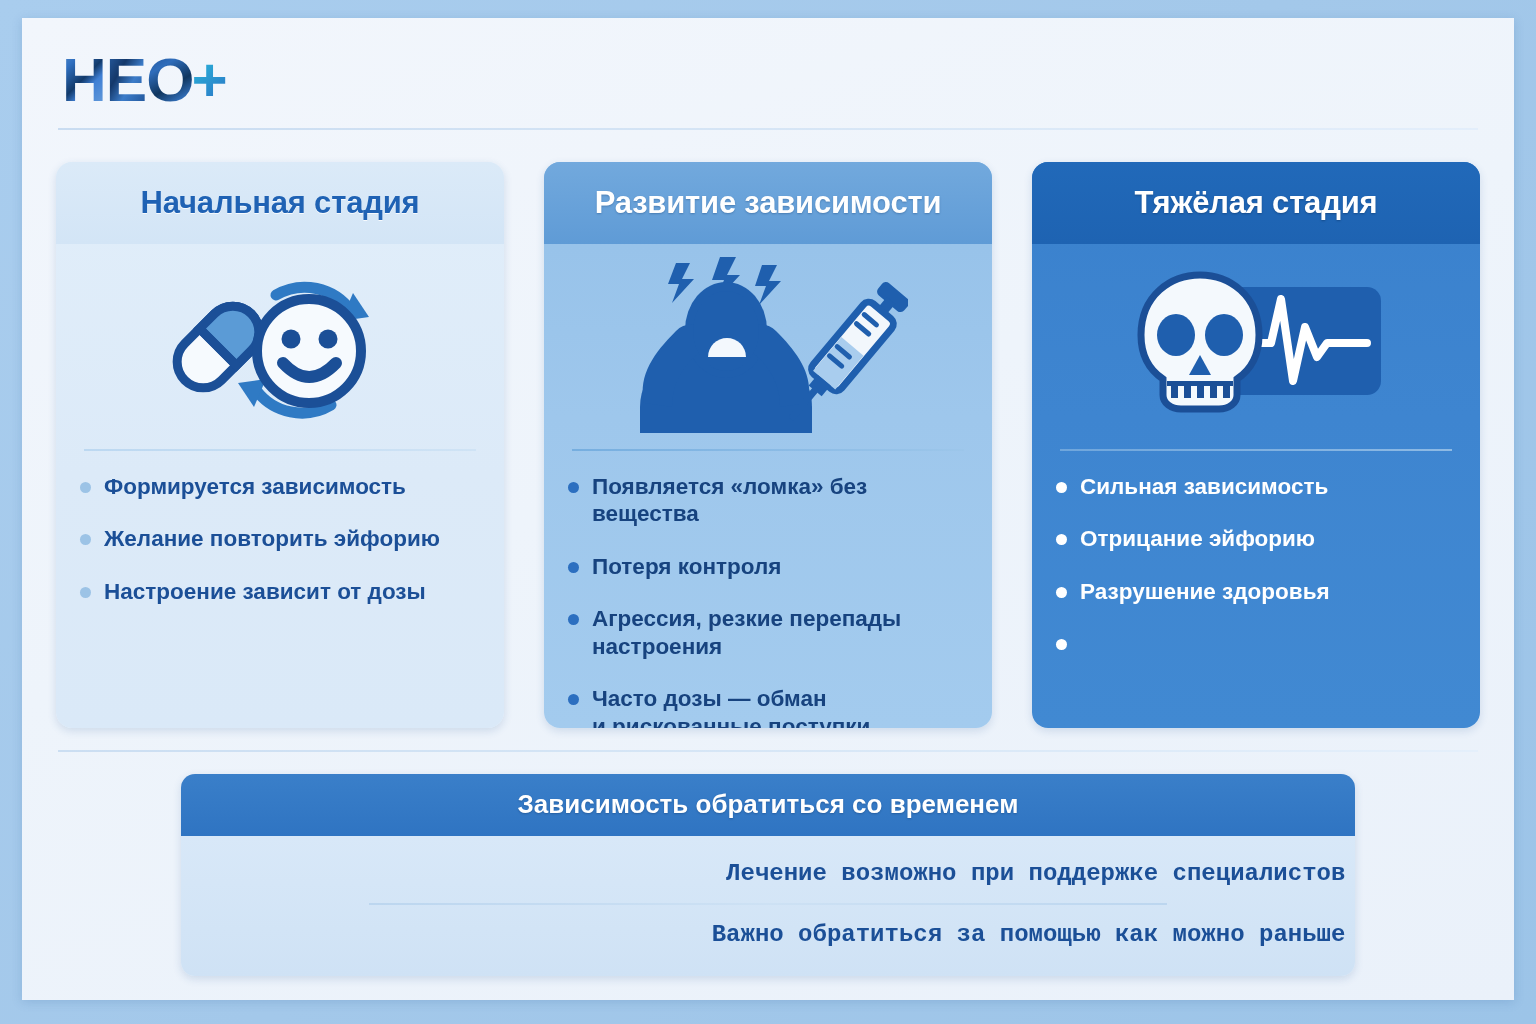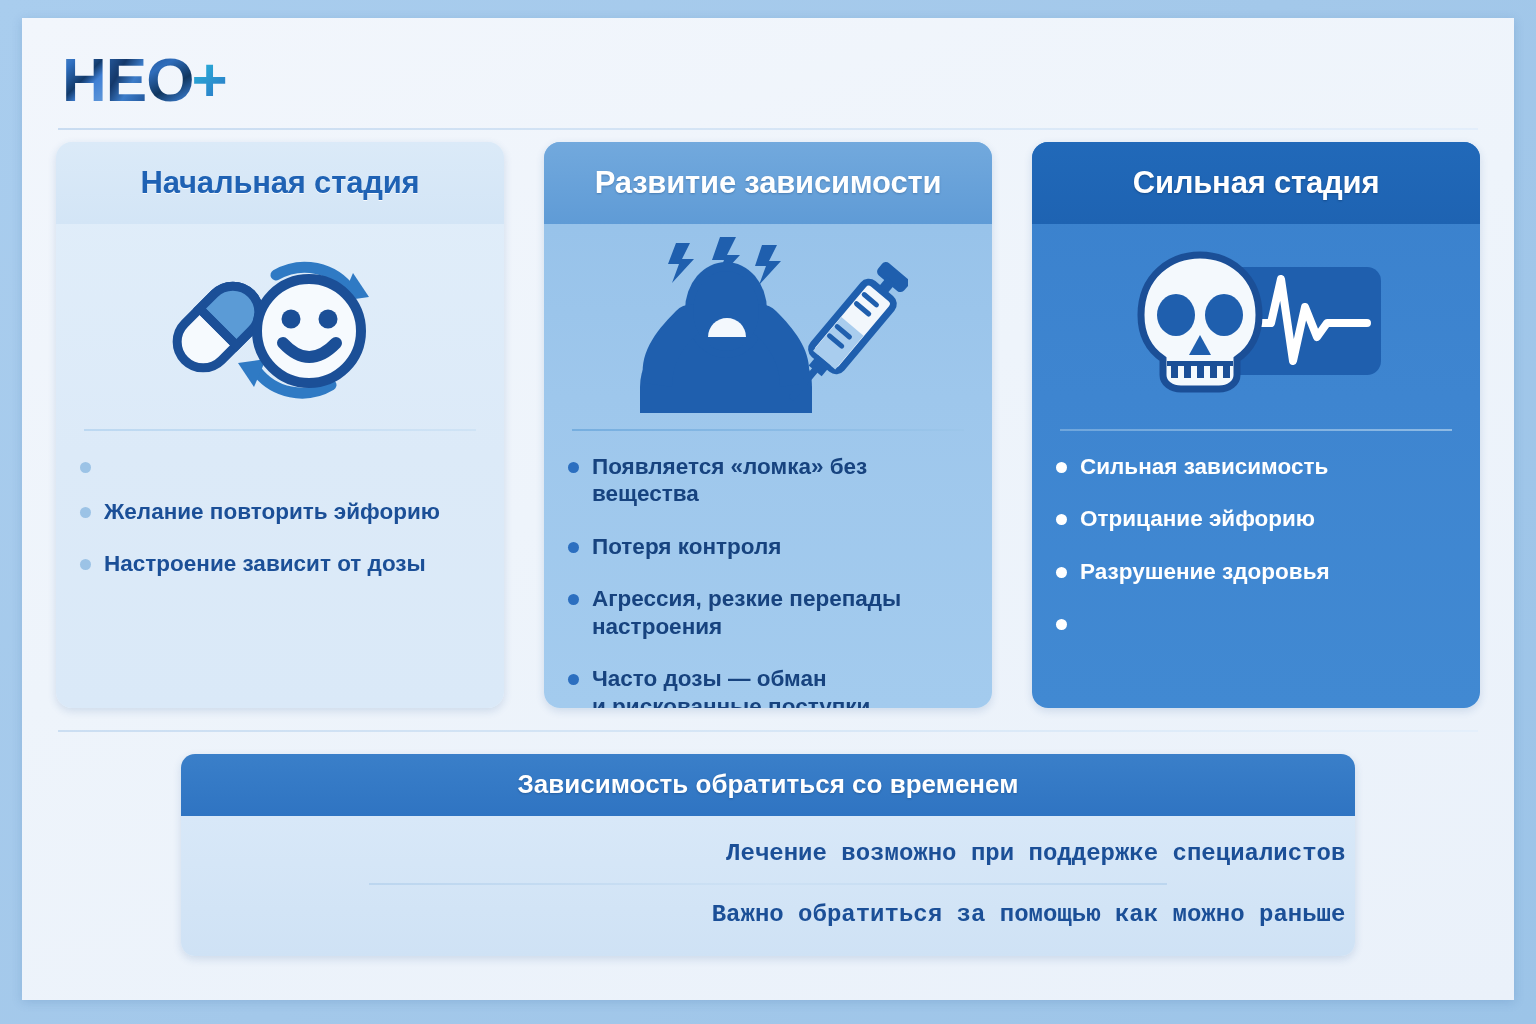--- a/index.html
+++ b/index.html
@@ -78,21 +78,21 @@
     height: 2px;
     background: linear-gradient(to right, #c9dcf1 0%, #d7e6f6 55%, #e3eefb 100%);
     flex: 0 0 auto;
     margin: 0 2px;
   }
 
   
   .panels {
     display: flex;
     gap: 40px;
-    margin-top: 12px;
+    margin-top: 32px;
     flex: 0 0 auto;
     height: 566px;
   }
 
   .panel {
     flex: 1 1 0;
     border-radius: 16px;
     overflow: hidden;
     display: flex;
     flex-direction: column;
@@ -255,20 +255,21 @@
             <circle cx="154" cy="92" r="52" fill="#f6fafe" stroke="#1b4f97" stroke-width="10"></circle>
             <circle cx="136" cy="80" r="9.5" fill="#1b4f97"></circle>
             <circle cx="173" cy="80" r="9.5" fill="#1b4f97"></circle>
             <path d="M128 104 Q154 132 181 104" fill="none" stroke="#1b4f97" stroke-width="12" stroke-linecap="round"></path>
           </svg>
         </div>
         <div class="panel-divider"></div>
         <ul class="bullets">
           <li>
             <span class="dot"></span>
+            <span class="btext">Формируется зависимость</span>
           </li>
           <li>
             <span class="dot"></span>
             <span class="btext">Желание повторить эйфорию</span>
           </li>
           <li>
             <span class="dot"></span>
             <span class="btext">Настроение зависит от дозы</span>
           </li>
         </ul>
@@ -330,21 +331,21 @@
           <li>
             <span class="dot"></span>
             <span class="btext">Часто дозы — обман
 и рискованные поступки</span>
           </li>
         </ul>
       </div>
     </section>
 
     <section class="panel p3">
-      <div class="panel-header">Сильная стадия</div>
+      <div class="panel-header">Тяжёлая стадия</div>
       <div class="panel-body">
         <div class="panel-icon">
           <svg width="270" height="155" viewBox="0 0 270 155" aria-hidden="true">
 
             <rect x="92" y="18" width="168" height="108" rx="14" fill="#1f5fae"></rect>
             <polyline points="110,74 138,74 150,74 160,30 172,112 184,58 196,88 206,74 246,74" fill="none" stroke="#ffffff" stroke-width="8" stroke-linejoin="round" stroke-linecap="round"></polyline>
 
             <g stroke="#1b4f97" stroke-width="7">
               <path d="M20 66 C20 26 50 6 79 6 C108 6 138 26 138 66 C138 88 128 102 116 110 L116 126 C116 134 108 140 98 140 L60 140 C50 140 42 134 42 126 L42 110 C30 102 20 88 20 66 Z" fill="#f4f9fd"></path>
             </g>

